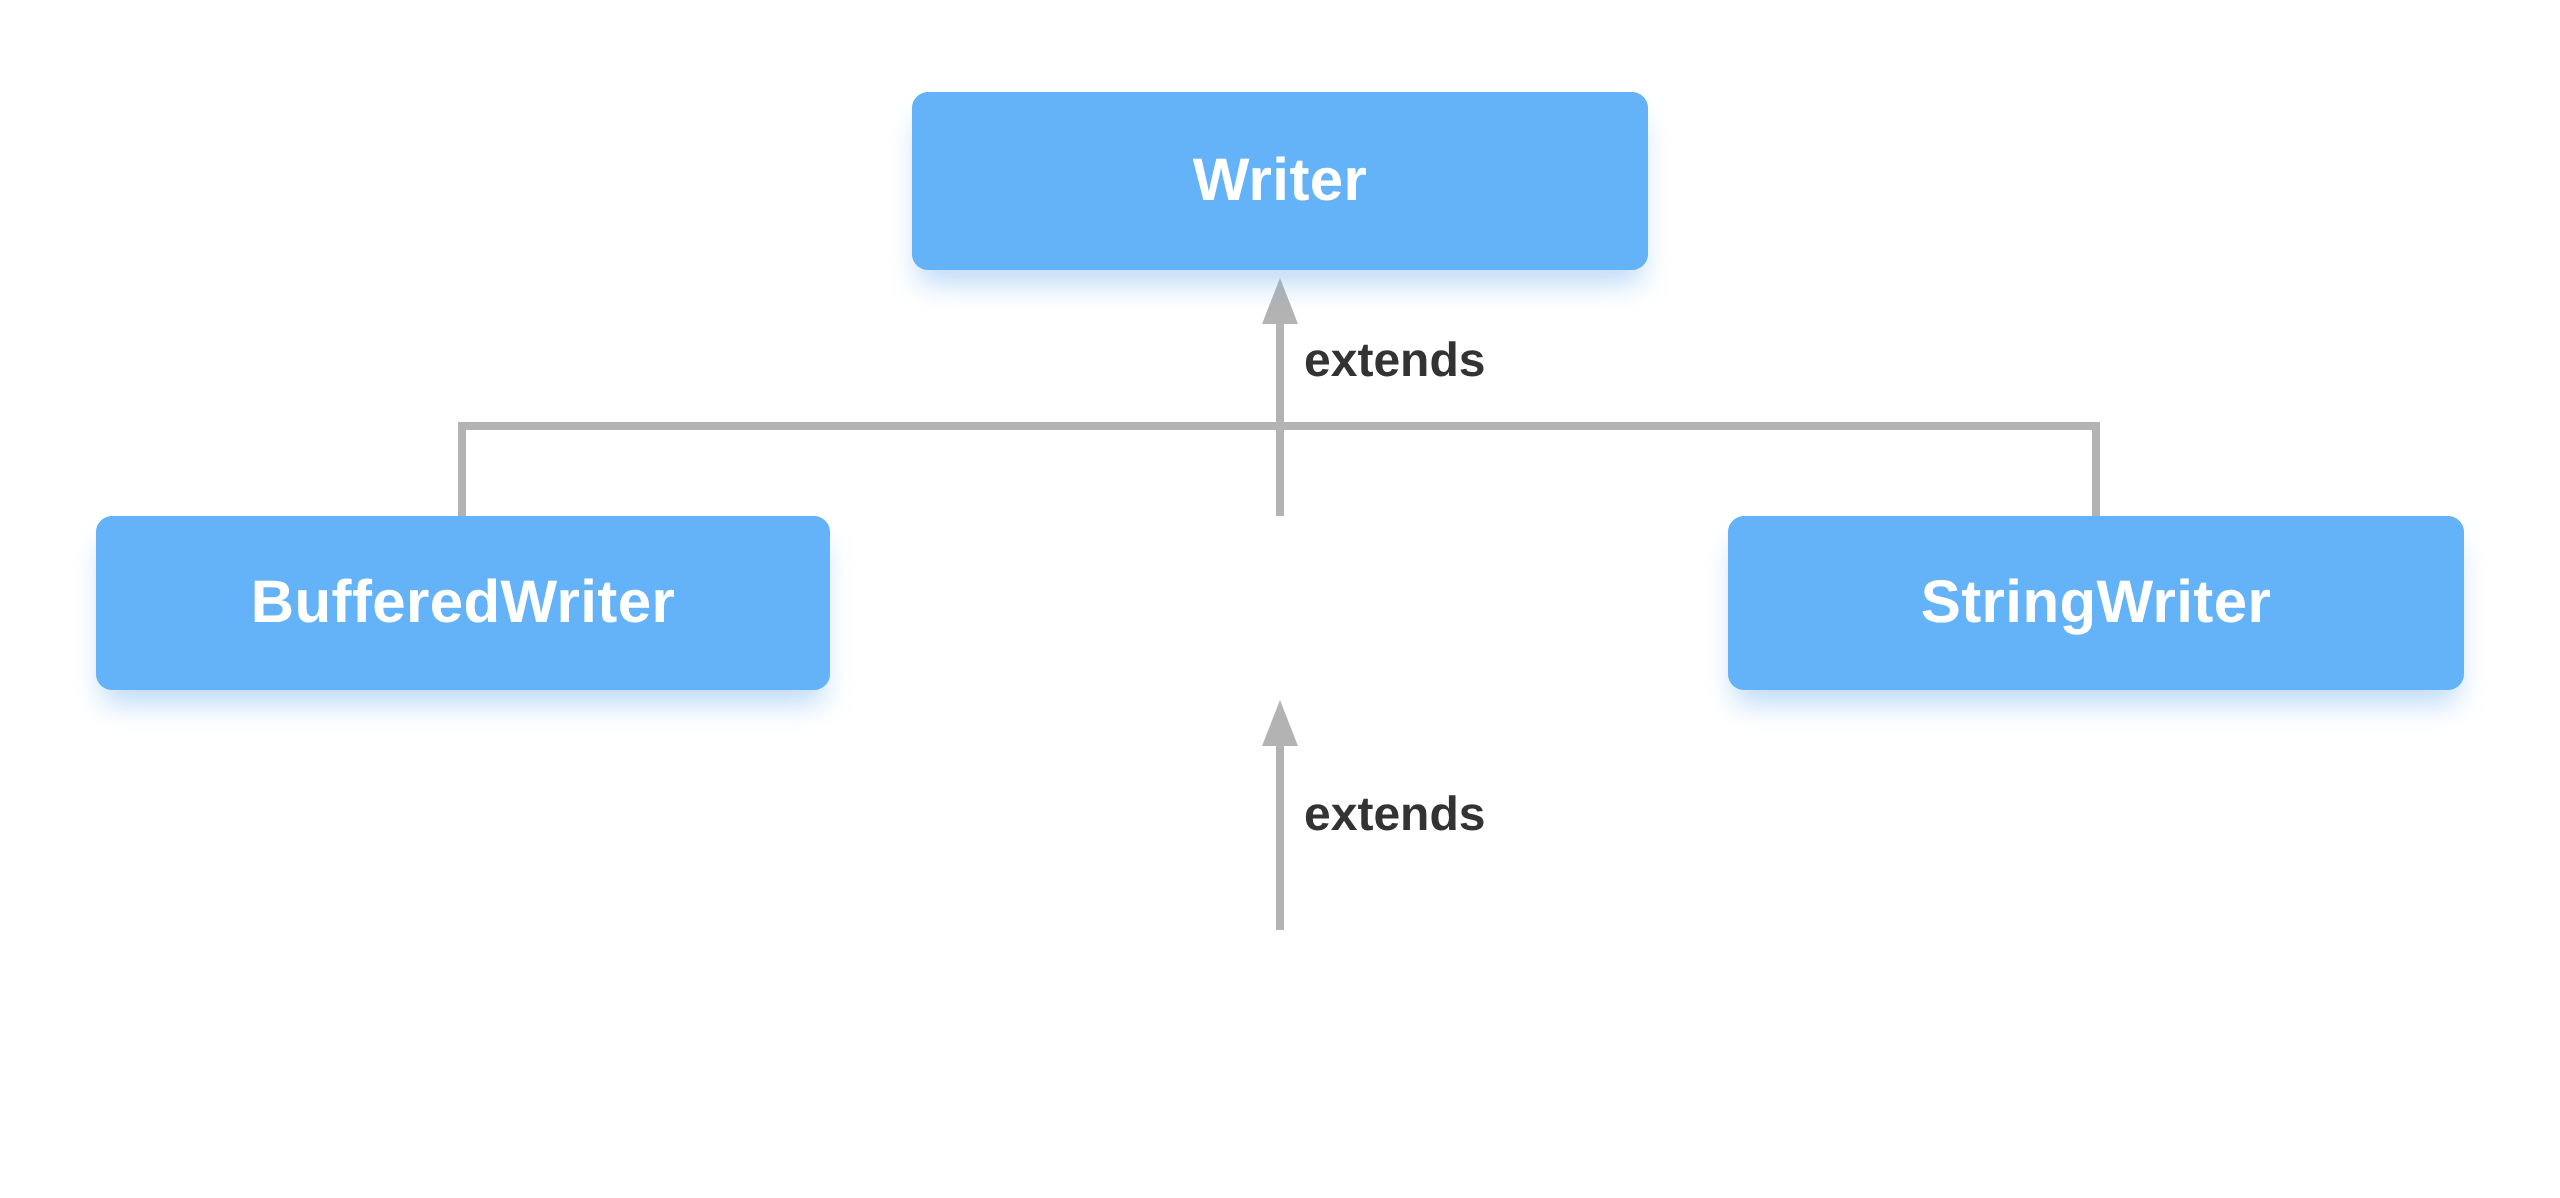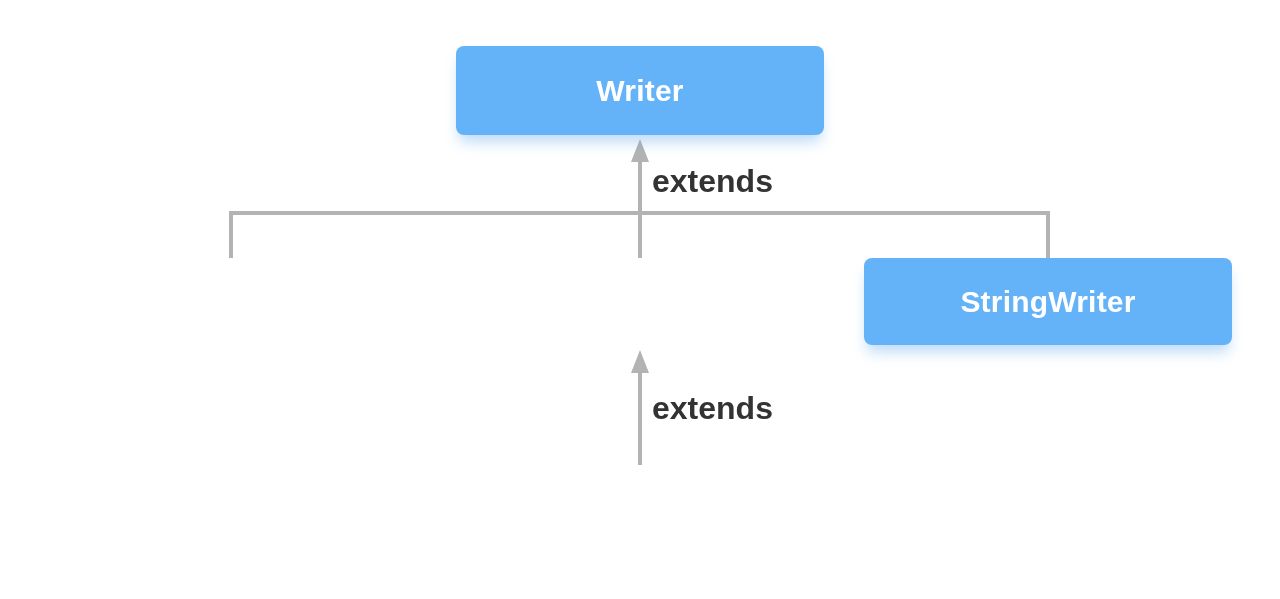--- a/index.html
+++ b/index.html
@@ -50,21 +50,21 @@
     box-shadow: 0 10px 14px -3px rgba(110, 175, 240, 0.45);
   }
   .node-writer            { left: 456px; top: 46px;  width: 368px; height: 89px; }
   .node-buffered-writer   { left: 48px;  top: 258px; width: 367px; height: 87px; }
   .node-input-stream-writer { left: 456px; top: 257px; width: 368px; height: 87px; }
   .node-string-writer     { left: 864px; top: 258px; width: 368px; height: 87px; }
   .node-file-writer       { left: 456px; top: 465px; width: 368px; height: 86px; }
   .edge-label {
     position: absolute;
     color: var(--edge-label-text);
-    font-size: 32px;
+    font-size: 24px;
     font-weight: bold;
     line-height: 28px;
     white-space: nowrap;
   }
   .edge-label-top    { left: 652px; top: 167px; }
   .edge-label-bottom { left: 652px; top: 394px; }
 </style>
 </head>
 <body>
 
@@ -77,20 +77,23 @@
     <polygon class="arrowhead" points="640,139 631,162 649,162"></polygon>
 
     <line class="line" x1="640" y1="371" x2="640" y2="465"></line>
     <polygon class="arrowhead" points="640,350 631,373 649,373"></polygon>
   </svg>
 
   <div class="node node-writer">
     <span>Writer</span>
   </div>
 
+  <div class="node node-buffered-writer">
+    <span>BufferedWriter</span>
+  </div>
 
 
   <div class="node node-string-writer">
     <span>StringWriter</span>
   </div>
 
 
   <div class="edge-label edge-label-top">extends</div>
 
   <div class="edge-label edge-label-bottom">extends</div>

